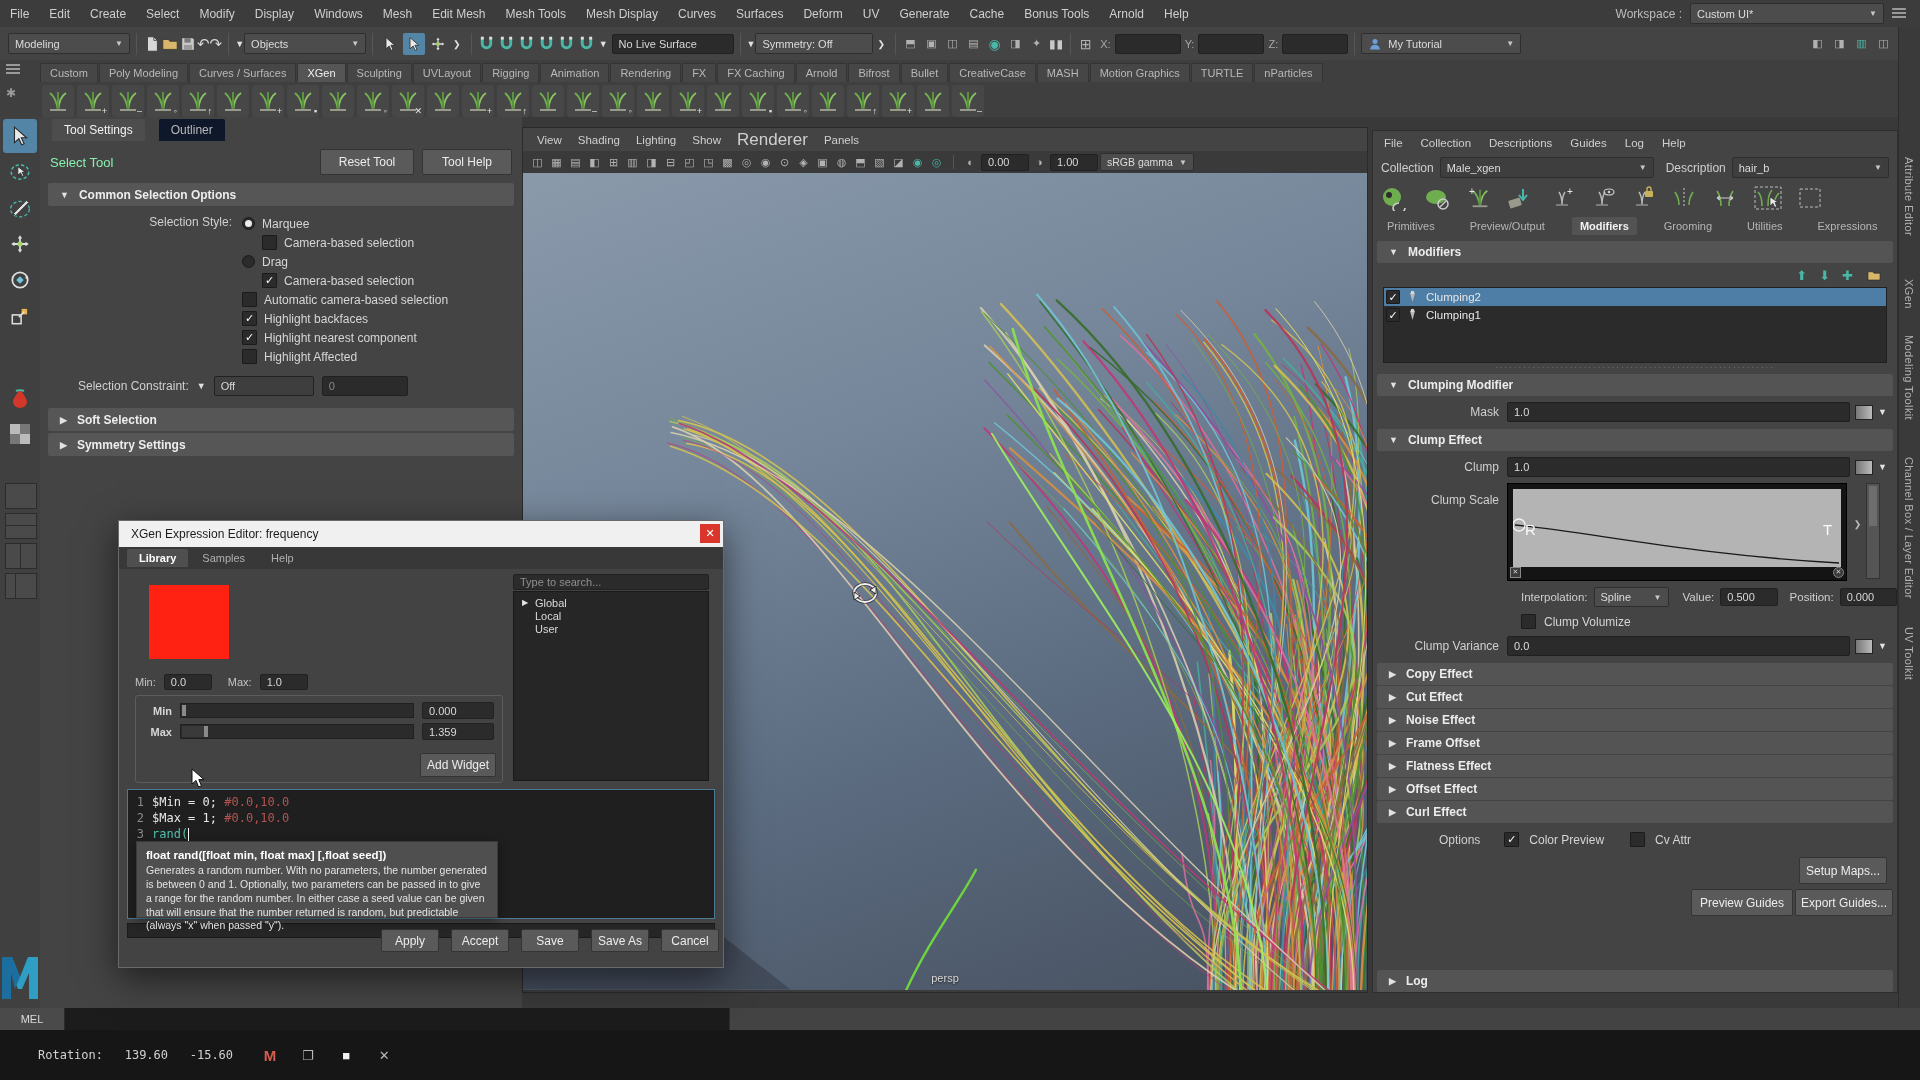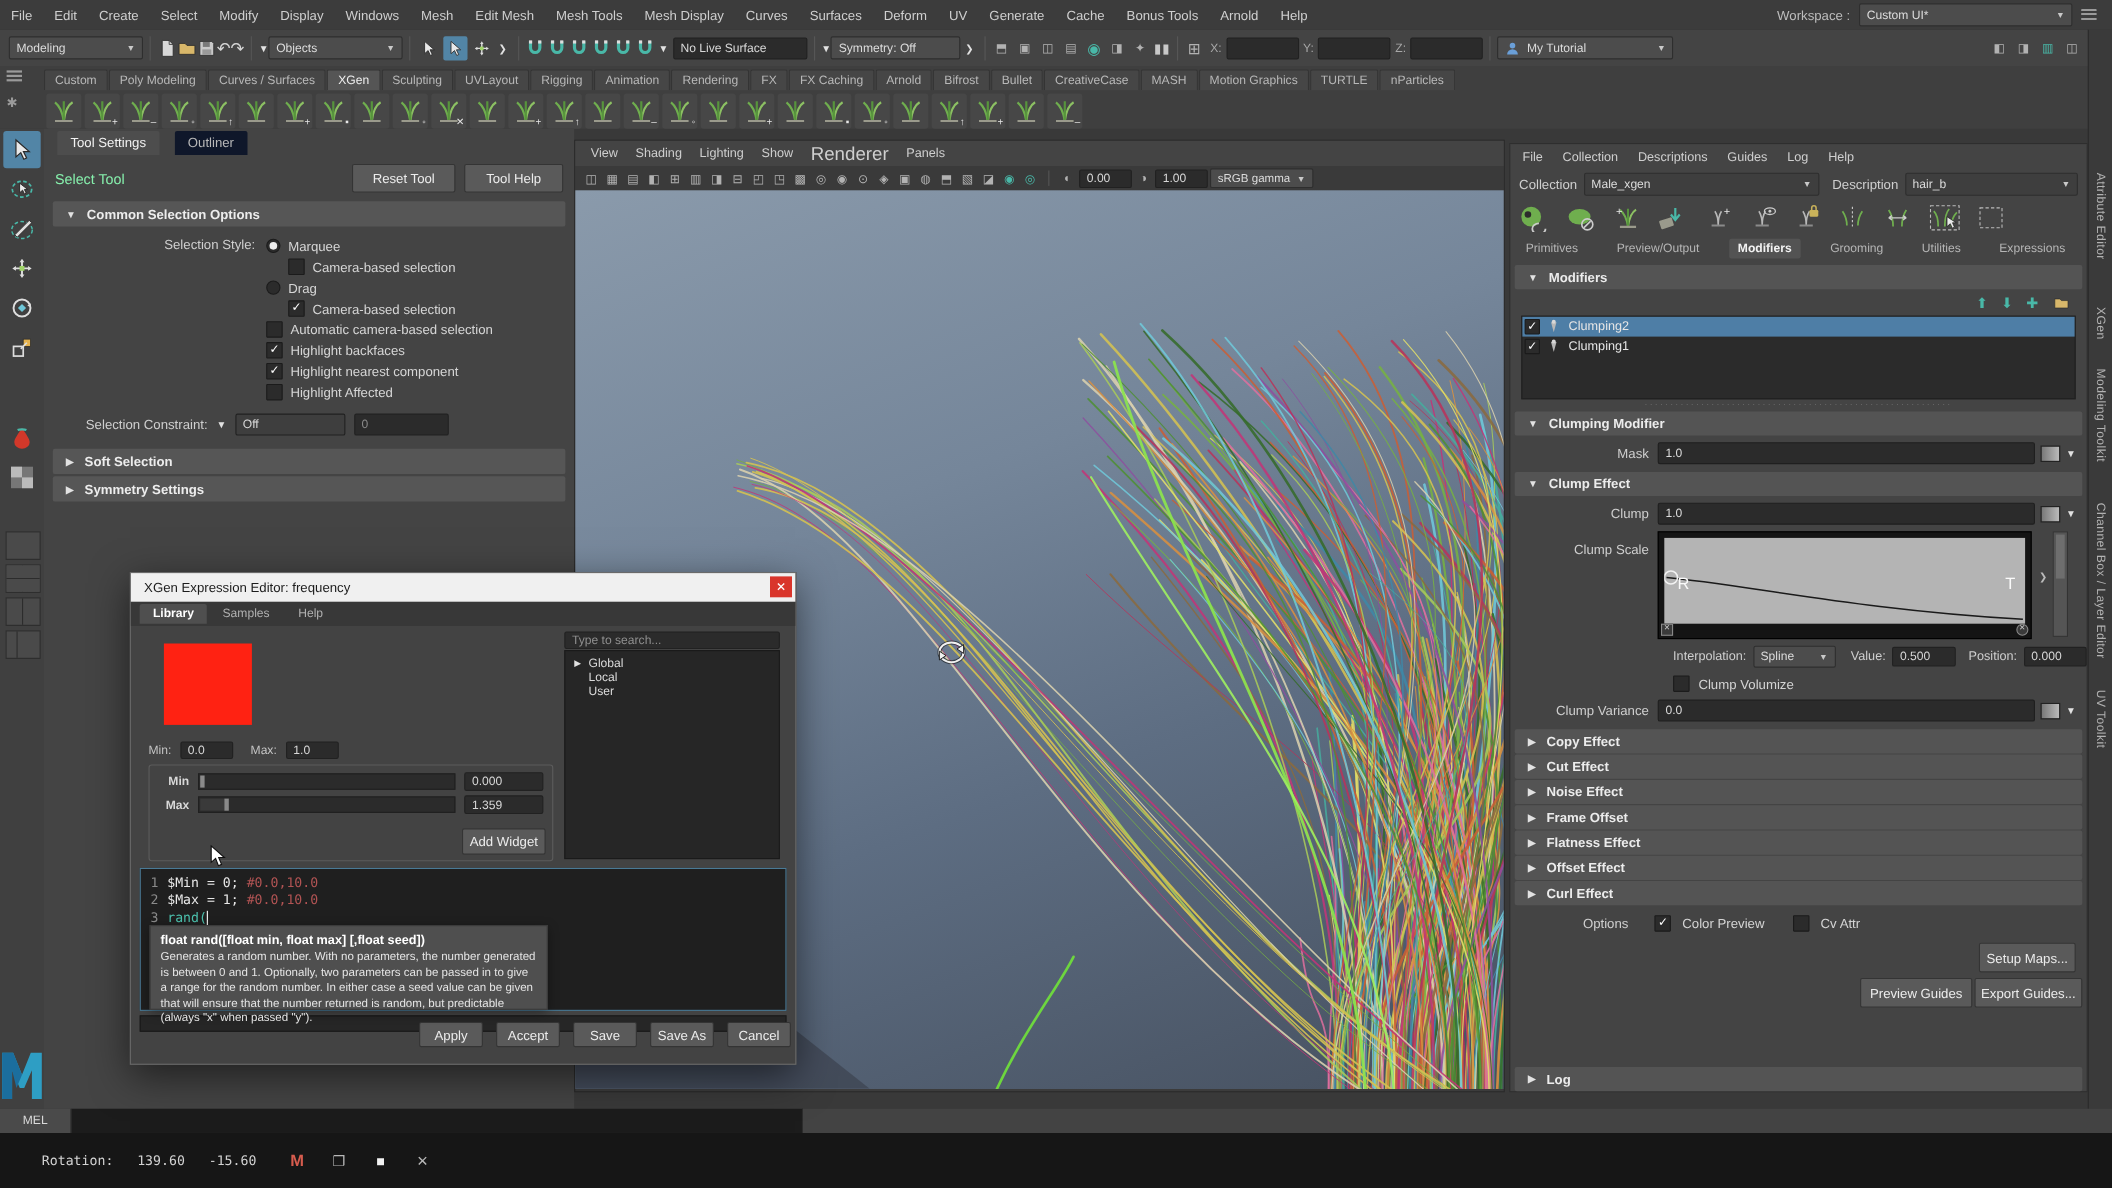--- a/index.html
+++ b/index.html
@@ -974,20 +974,21 @@
       <g stroke="#101010" stroke-width="3.6" fill="none" opacity=".55">
         <path d="M6 15 a11 9 0 0 1 22 0"></path>
           <path d="M28 15 a11 9 0 0 1 -22 0"></path>
       </g>
       <g stroke="#f0f0f0" stroke-width="1.8" fill="none">
         <path d="M6 15 a11 9 0 0 1 22 0"></path>
           <path d="M28 15 a11 9 0 0 1 -22 0"></path>
       </g>
       <path d="M28 8 l0 8 l-6 -4 Z M6 22 l0 -8 l6 4 Z" fill="#f0f0f0" stroke="#101010" stroke-width=".8"></path>
     </svg>
+    <div class="abs" style="left:0;right:0;bottom:6px;text-align:center;font-size:11px;color:#d6d6d6;text-shadow:0 1px 2px #222">persp</div>
   </div>
 </div>
 
 <div id="xdialog" class="abs">
   <div id="xdtitle">
     <span>XGen Expression Editor: frequency</span>
     <div class="abs" style="right:3px;top:3px;width:20px;height:19px;background:#d9352b;color:#fff;display:flex;align-items:center;justify-content:center;font-size:11px">✕</div>
   </div>
   <div class="row" style="background:#383838;height:22px;padding-left:8px;gap:2px">
 

